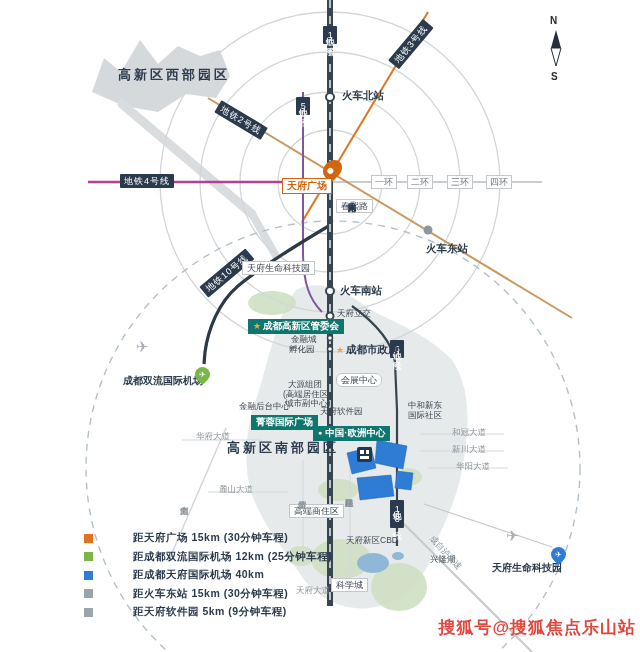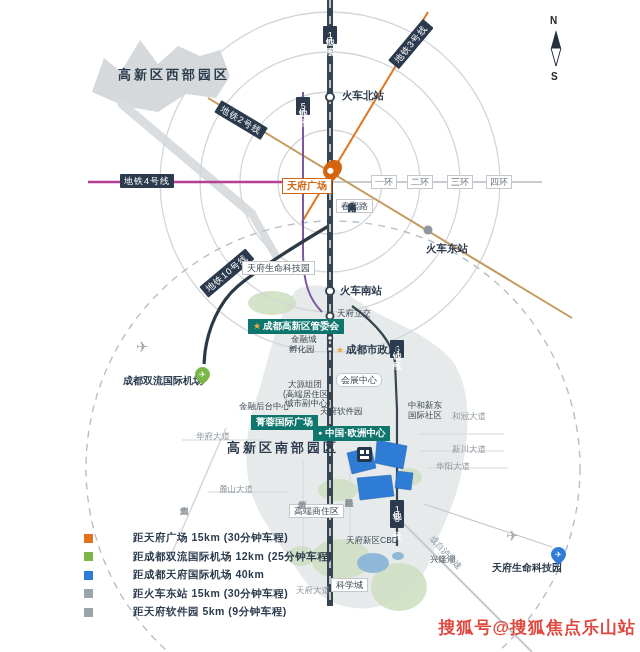--- a/index.html
+++ b/index.html
@@ -164,23 +164,23 @@
       <div class="lbl t-sm" style="left: 283px; top: 390px;">(高端居住区</div>
       <div class="lbl t-sm" style="left: 285px; top: 399px;">城市副中心)</div>
       <div class="lbl t-sm" style="left: 320px; top: 407px;">天府软件园</div>
       <div class="lbl t-sm" style="left: 239px; top: 402px;">金融后台中心</div>
       <div class="lbl t-sm" style="left: 408px; top: 401px;">中和新东</div>
       <div class="lbl t-sm" style="left: 408px; top: 411px;">国际社区</div>
       <div class="lbl t-sm" style="left: 346px; top: 536px;">天府新区CBD</div>
       <div class="lbl t-sm" style="left: 408px; top: 555px; padding-left: 22px;">兴隆湖</div>
       <div class="lbl t-road vert b" style="left: 347px; top: 196px; color: rgb(43, 59, 77);">人民南路</div>
       <div class="lbl t-road" style="left: 196px; top: 432px;">华府大道</div>
-      <div class="lbl t-road" style="left: 452px; top: 412px;">和冠大道</div>
+      <div class="lbl t-road" style="left: 452px; top: 428px;">和冠大道</div>
       <div class="lbl t-road" style="left: 452px; top: 445px;">新川大道</div>
-      <div class="lbl t-road" style="left: 436px; top: 462px;">华阳大道</div>
+      <div class="lbl t-road" style="left: 456px; top: 462px;">华阳大道</div>
       <div class="lbl t-road" style="left: 219px; top: 485px;">麓山大道</div>
       <div class="lbl t-road vert" style="left: 179px; top: 500px;">剑南大道</div>
       <div class="lbl t-road vert" style="left: 297px; top: 494px;">益州大道</div>
       <div class="lbl t-road vert" style="left: 344px; top: 492px;">红星路南延线</div>
       <div class="lbl t-road" style="left: 424px; top: 548px; transform: rotate(47deg);">成自泸高速</div>
       <div class="lbl t-road" style="left: 296px; top: 586px;">天府大道</div>
     </div>
 
   <div class="pin ring" style="left:322px;top:161px;background:#d4650f"></div>
   <div class="lbl tfsq-box" style="left:282px;top:178px">天府广场</div>

